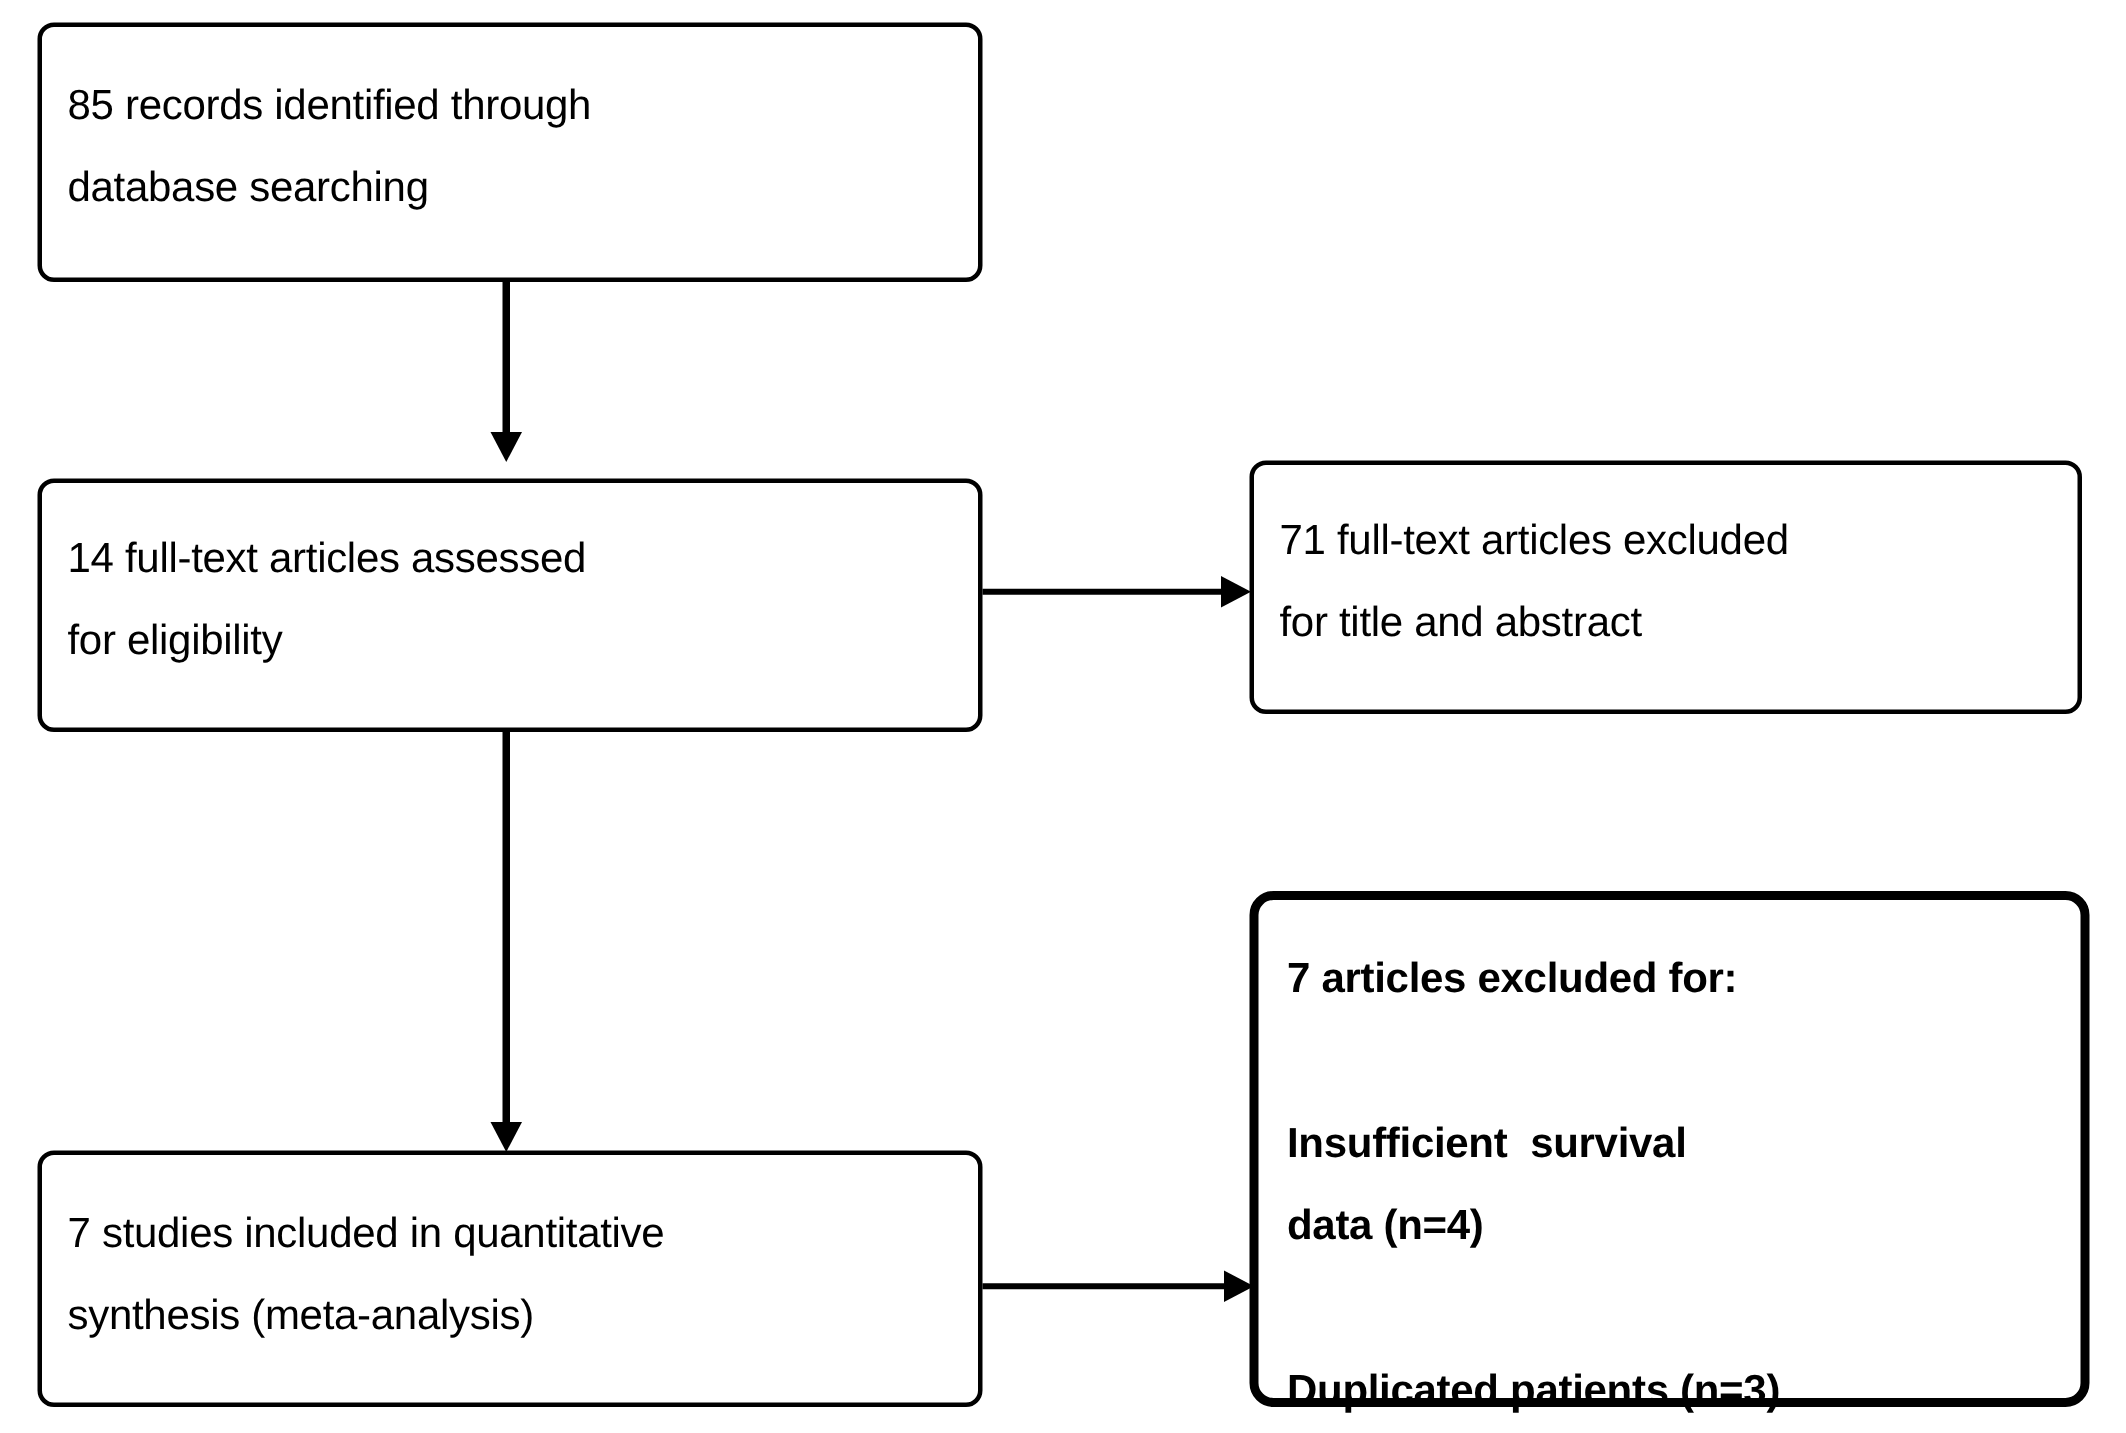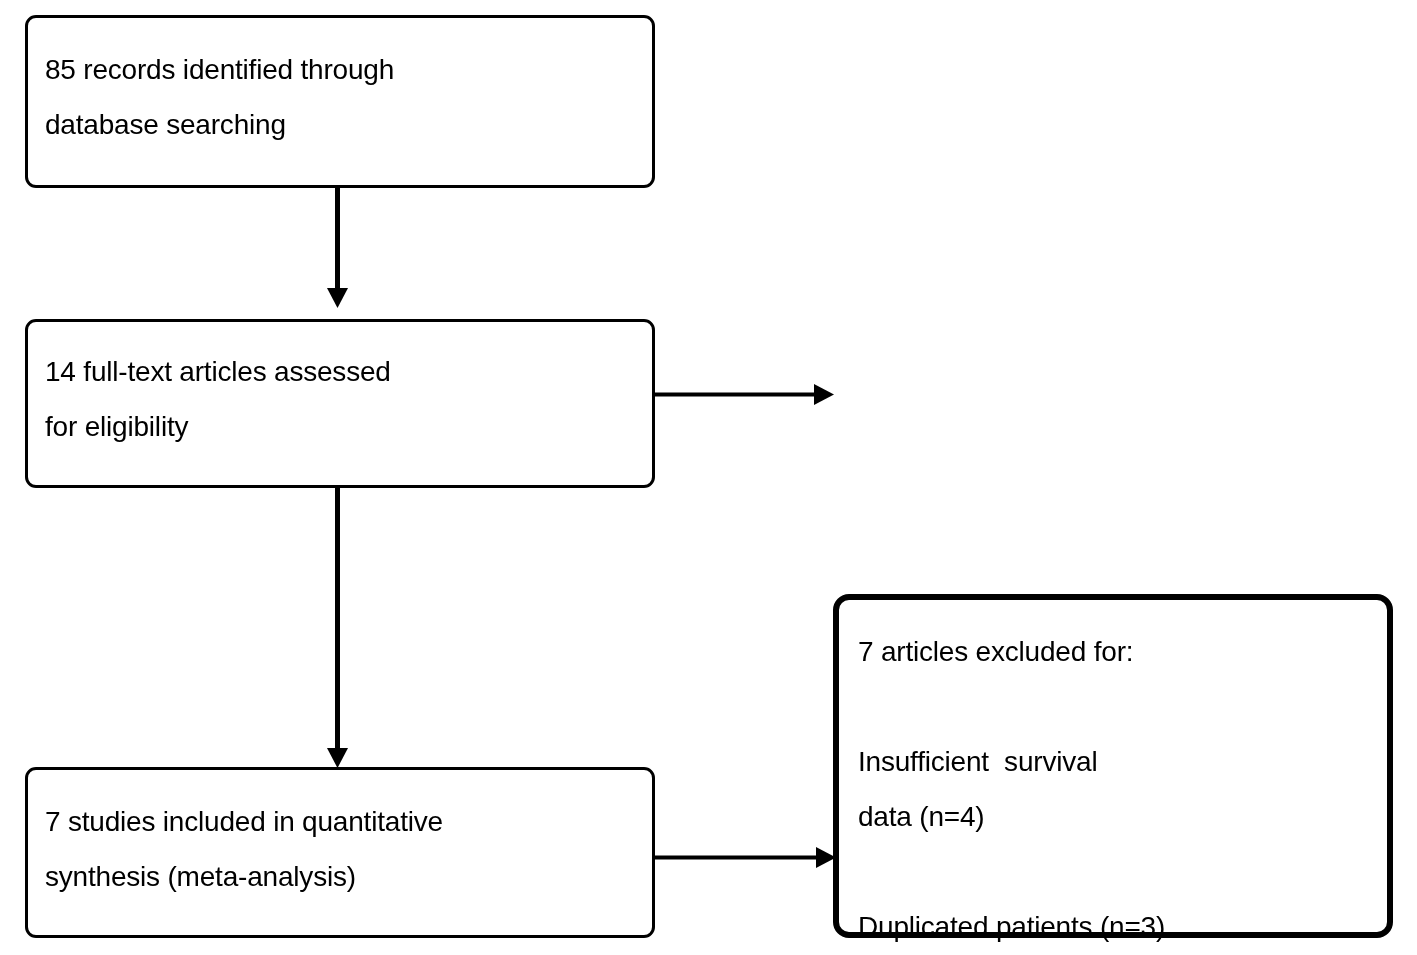--- a/index.html
+++ b/index.html
@@ -53,21 +53,21 @@
 
   #box-eligibility   { left: 25px;  top: 307px; width: 630px; height: 169px; margin-top: 12px; }
   #box-eligibility .box-text { top: 22px; }
 
   #box-excluded-title { left: 833px; top: 307px; width: 555px; height: 169px; }
   #box-excluded-title .box-text { top: 22px; }
 
   #box-included      { left: 25px;  top: 767px; width: 630px; height: 171px; padding-left: 29px; }
   #box-included .box-text { top: 24px; }
 
-  #box-excluded-reasons { left: 833px; top: 594px; width: 560px; height: 344px; }
+  #box-excluded-reasons { left: 833px; top: 594px; width: 560px; height: 344px; font-weight: bold; }
   #box-excluded-reasons .box-text { top: 24px; left: 19px; }
 </style>
 </head>
 <body>
 
 <div id="diagram-root">
 
   <svg id="flow-svg" viewBox="0 0 1417 955" aria-hidden="true">
 
     <g>
@@ -94,20 +94,24 @@
   <div class="flow-box" id="box-identification">
     <div class="box-text">85 records identified through
 database searching</div>
   </div>
 
   <div class="flow-box" id="box-eligibility">
     <div class="box-text">14 full-text articles assessed
 for eligibility</div>
   </div>
 
+  <div class="flow-box" id="box-excluded-title">
+    <div class="box-text">71 full-text articles excluded
+for title and abstract</div>
+  </div>
 
   <div class="flow-box" id="box-included">
     <div class="box-text">7 studies included in quantitative
 synthesis (meta-analysis)</div>
   </div>
 
   <div class="flow-box thick" id="box-excluded-reasons">
     <div class="box-text">7 articles excluded for:
 
 Insufficient  survival

